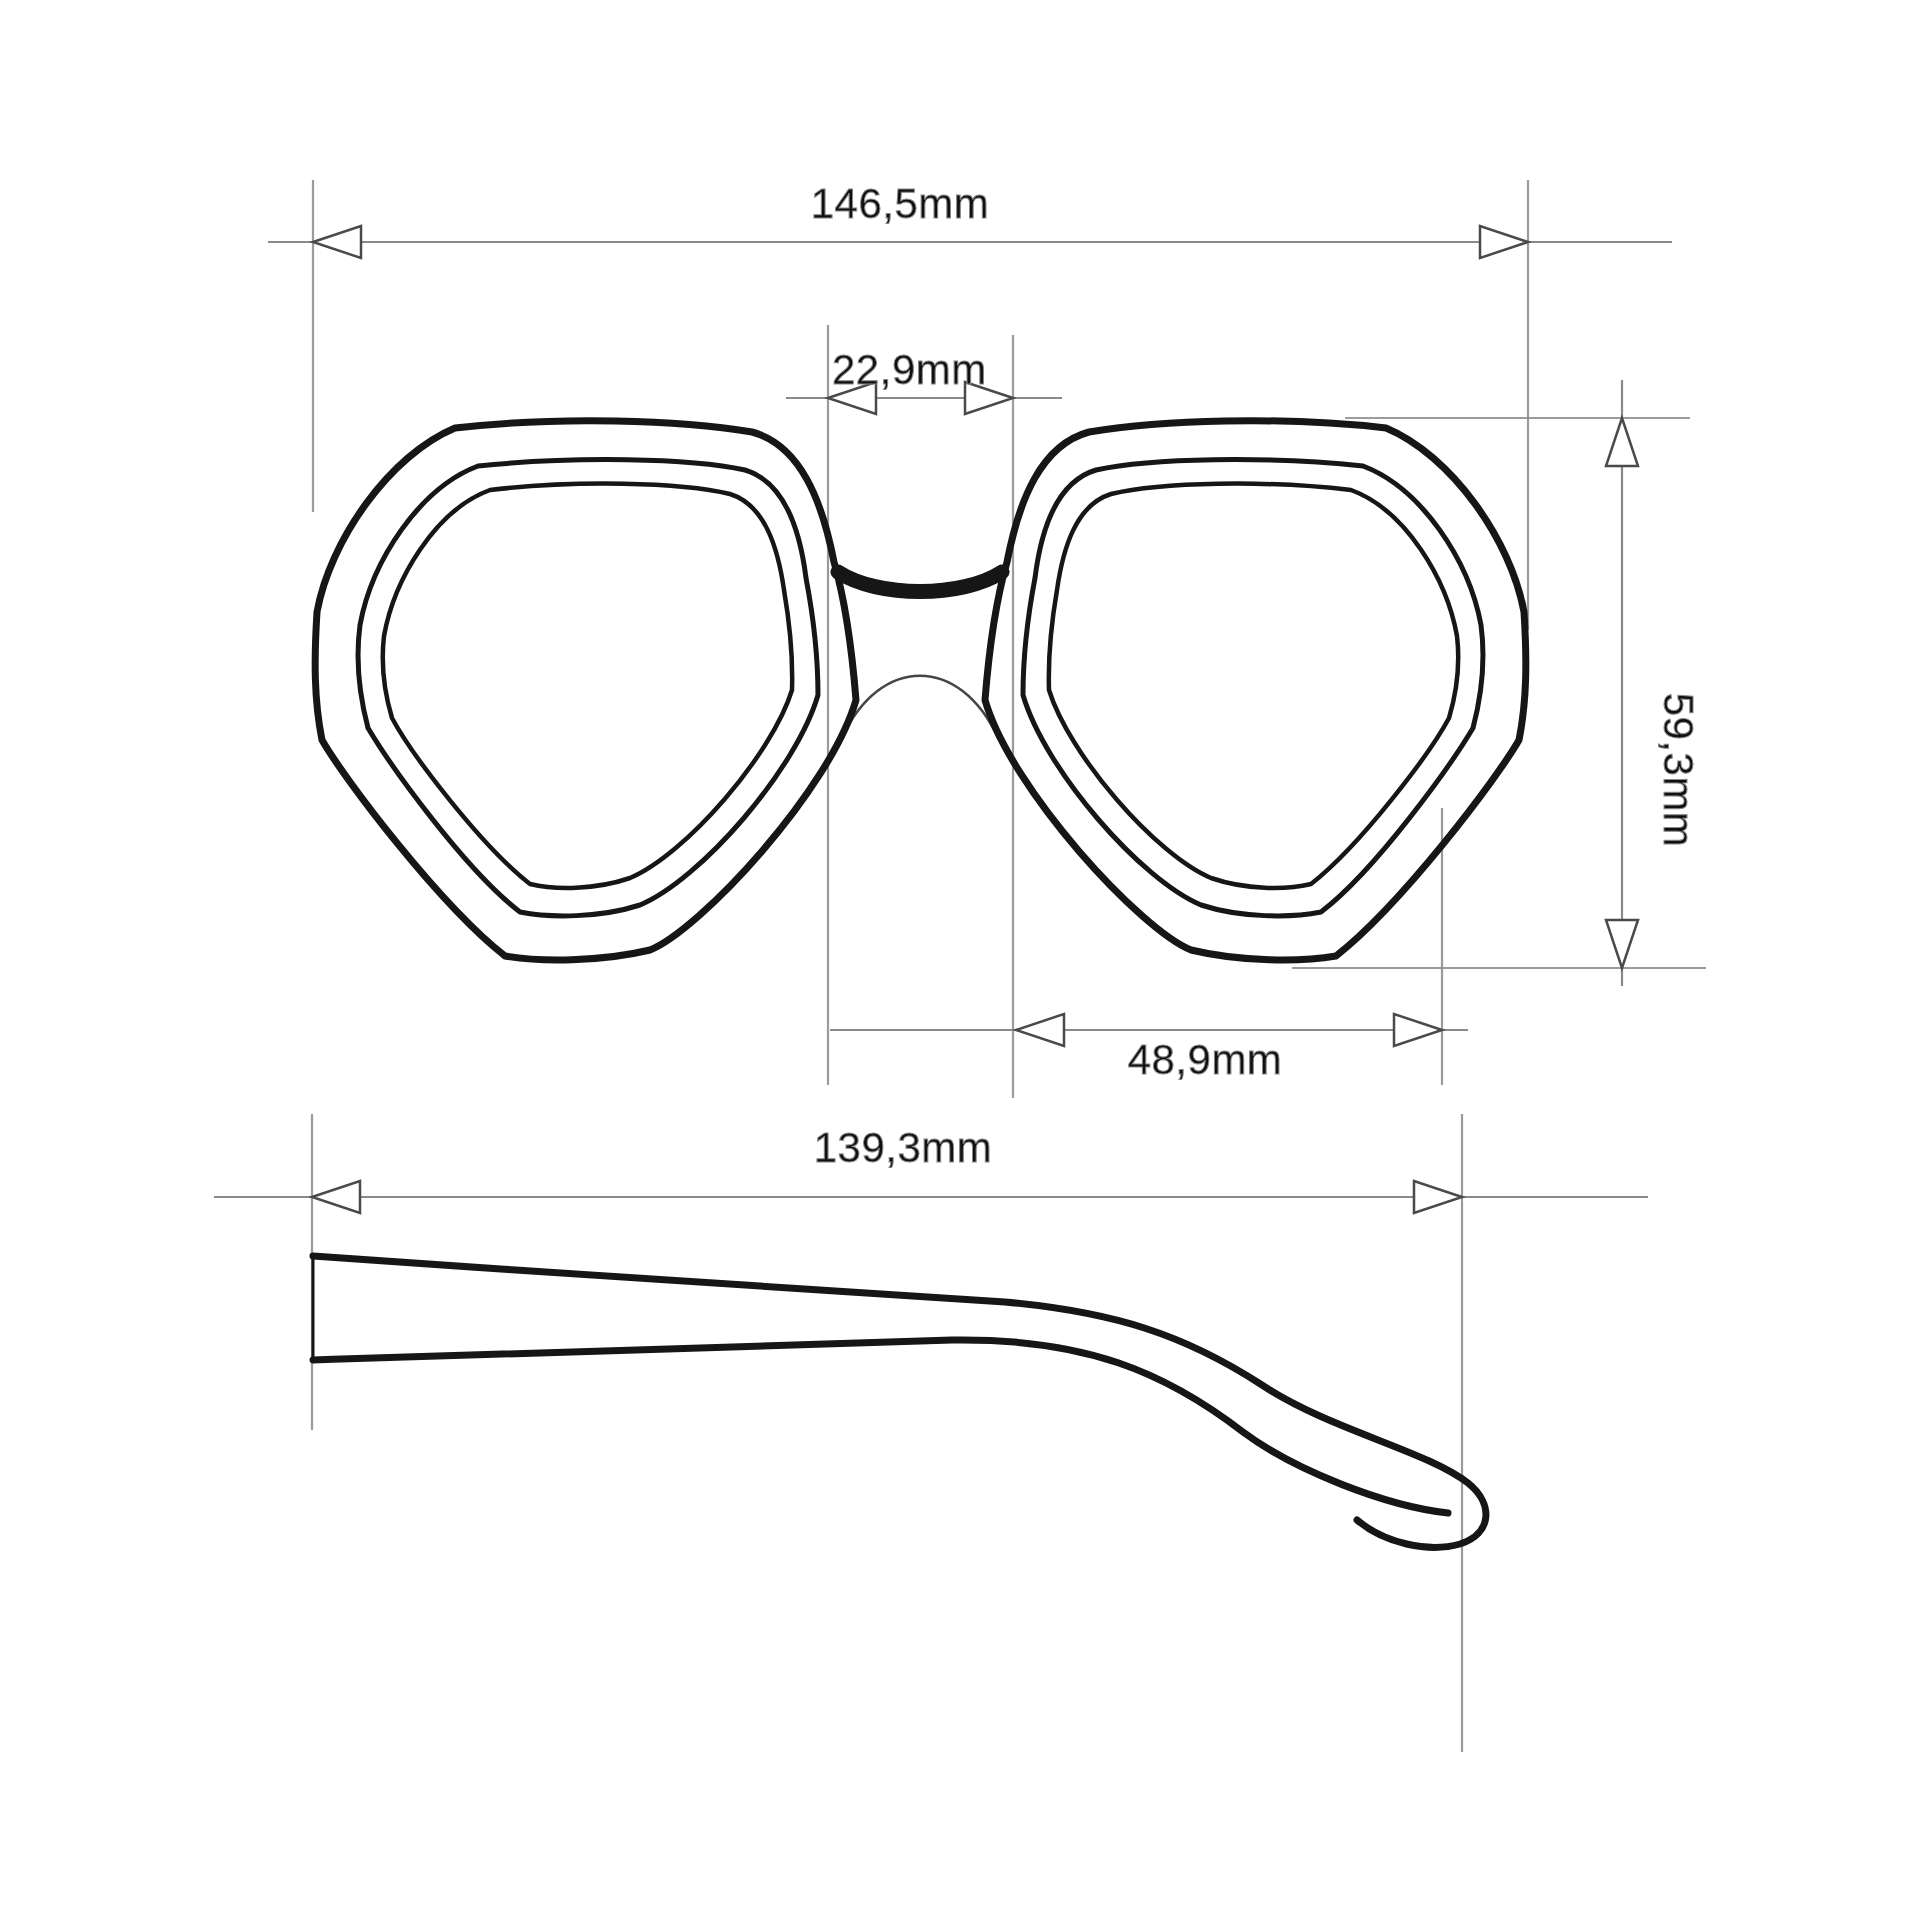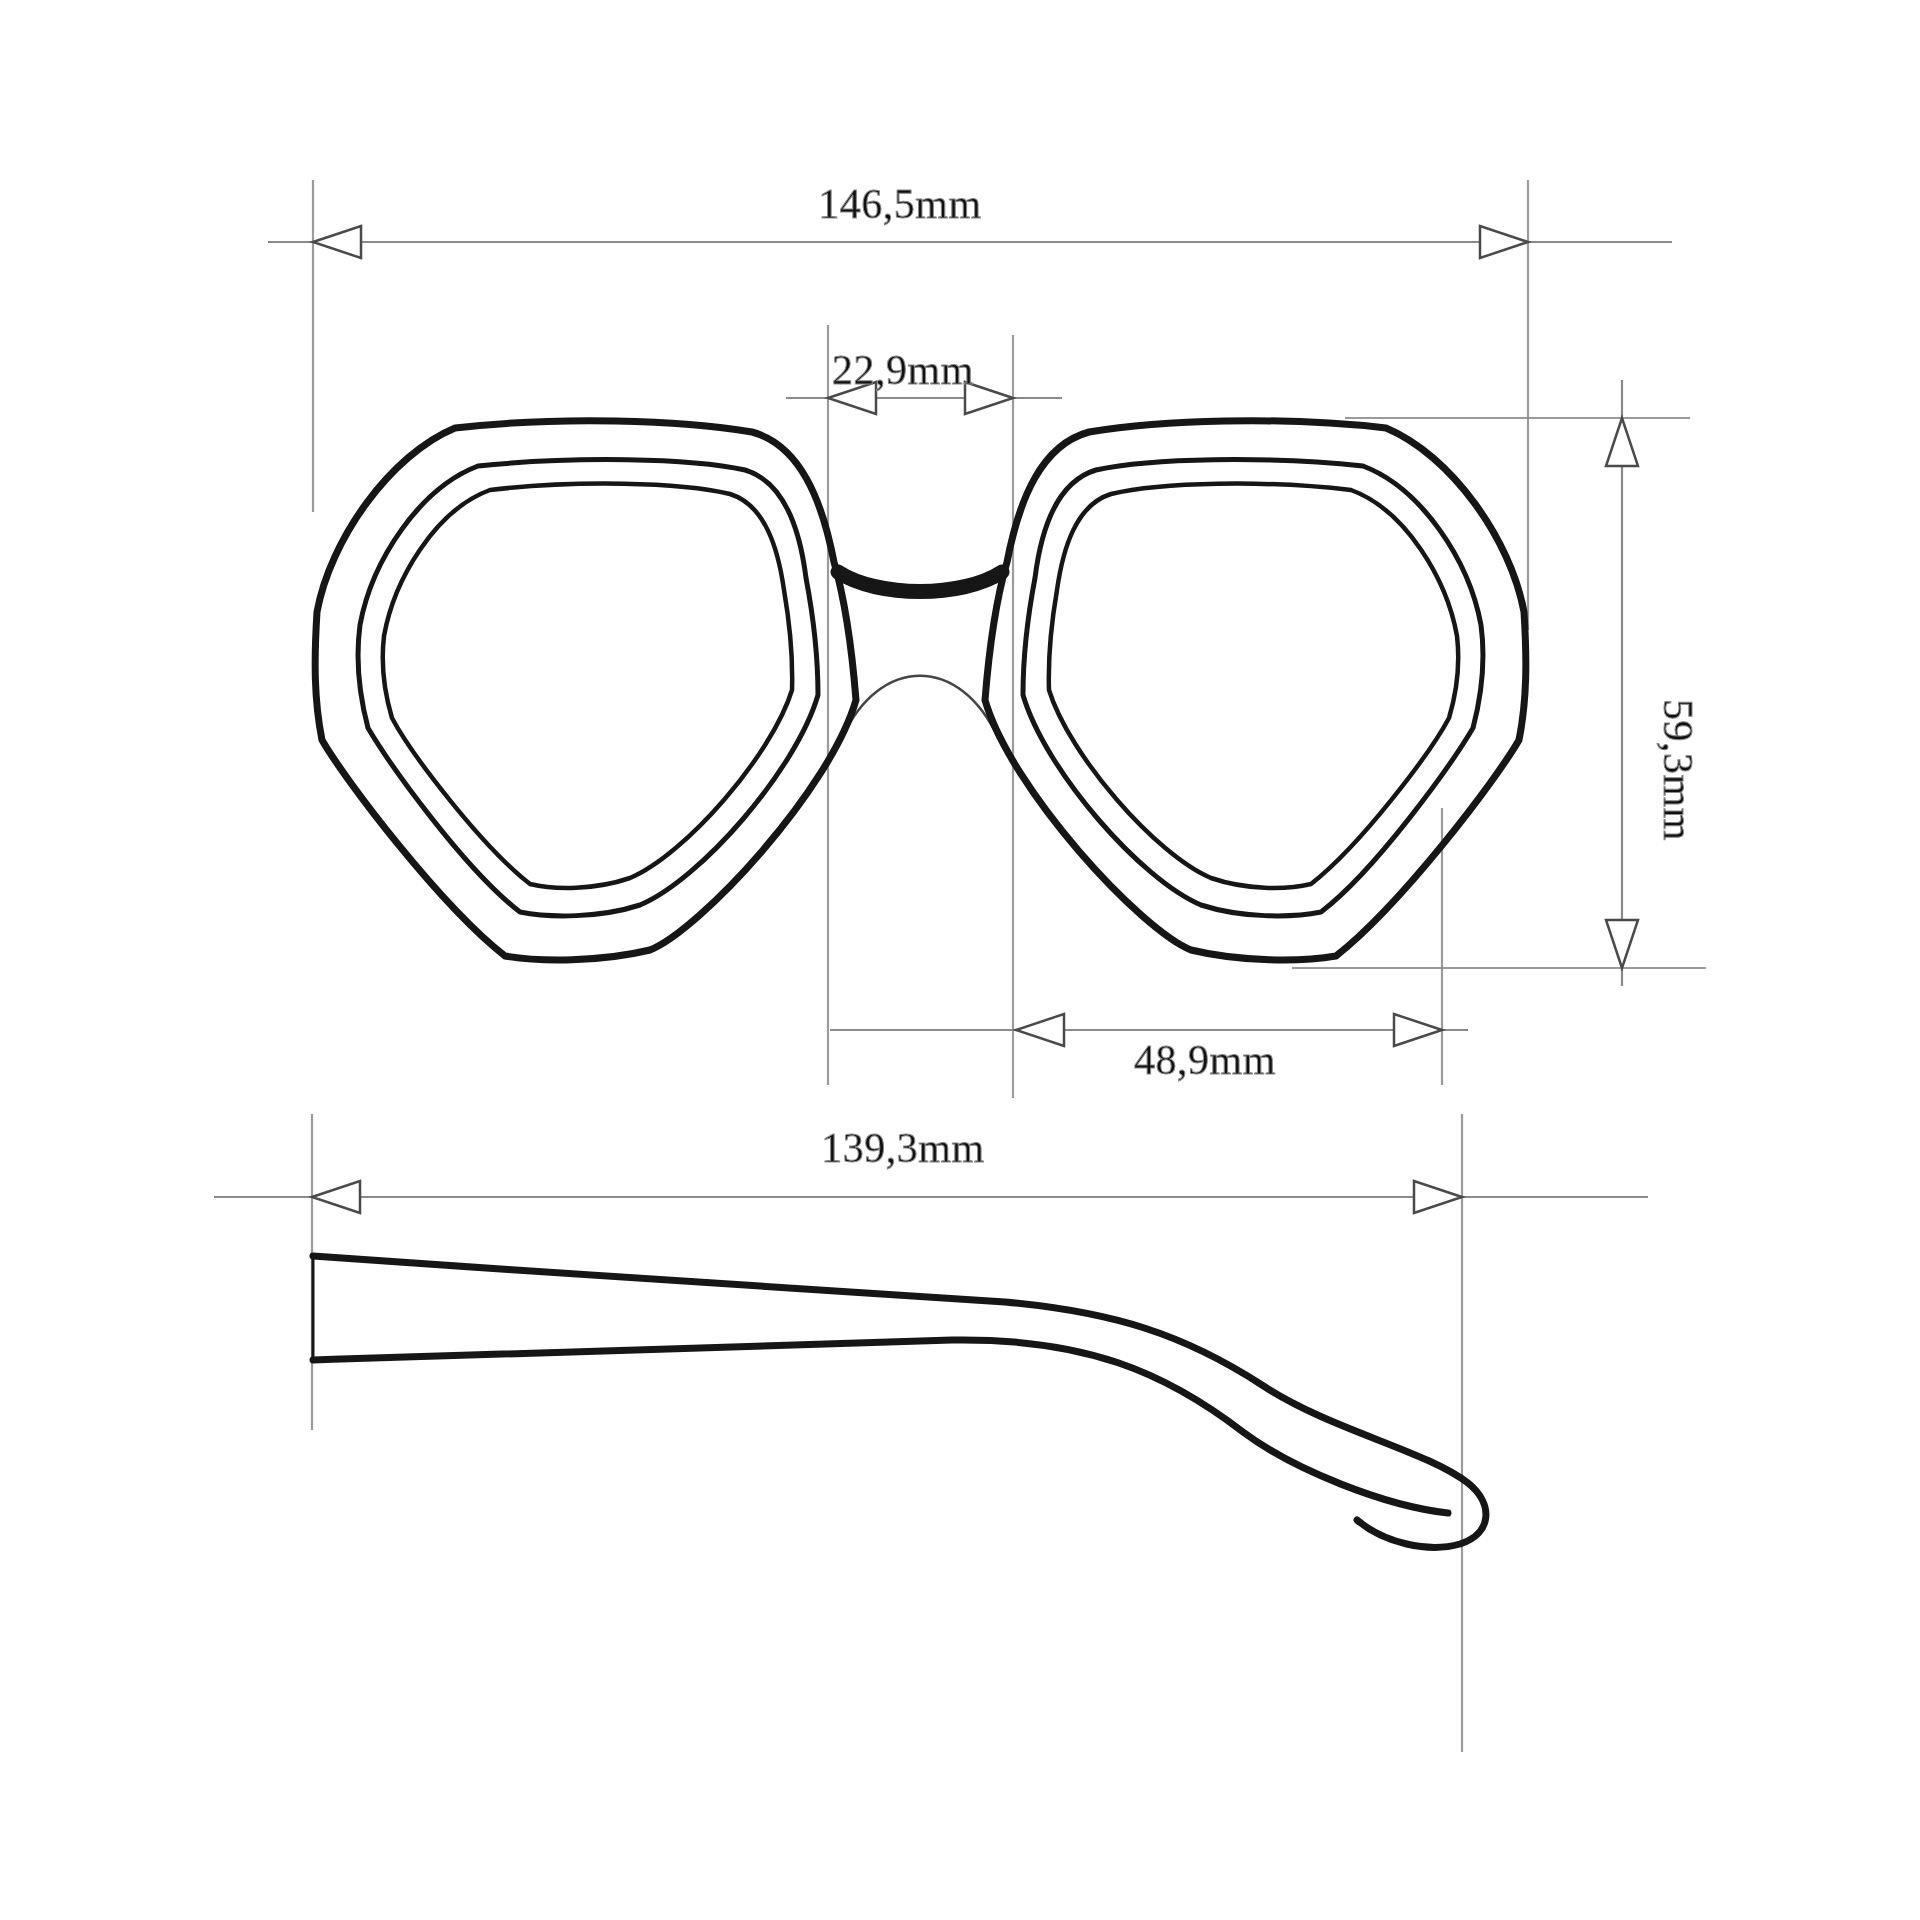--- a/index.html
+++ b/index.html
@@ -5,21 +5,21 @@
   html, body {
     margin: 0;
     padding: 0;
     background: #ffffff;
   }
   .canvas {
     width: 1920px;
     height: 1920px;
     background: #ffffff;
     position: relative;
-    font-family: Liberation Serif, serif;
+    font-family: Liberation Sans, sans-serif;
   }
   svg { display: block; }
   .dim-line   { stroke-width: 2.2; fill: none; }
   .ext-line   { stroke-width: 2.2; fill: none; opacity: 0.85; }
   .arrowhead  { stroke-width: 2.5; fill: #ffffff; stroke-linejoin: miter; }
   .dim-label  { font-size: 42px; font-weight: 400; letter-spacing: 0.5px; }
   .frame-path  { fill: none; stroke-linecap: round; stroke-linejoin: round; }
   .outer-rim   { stroke-width: 7; }
   .middle-rim  { stroke-width: 5; }
   .inner-rim   { stroke-width: 4.5; }

